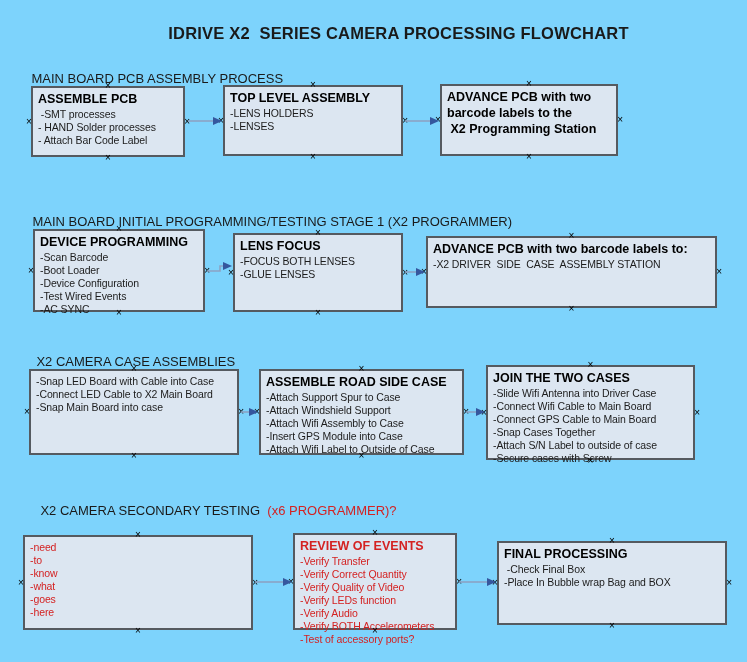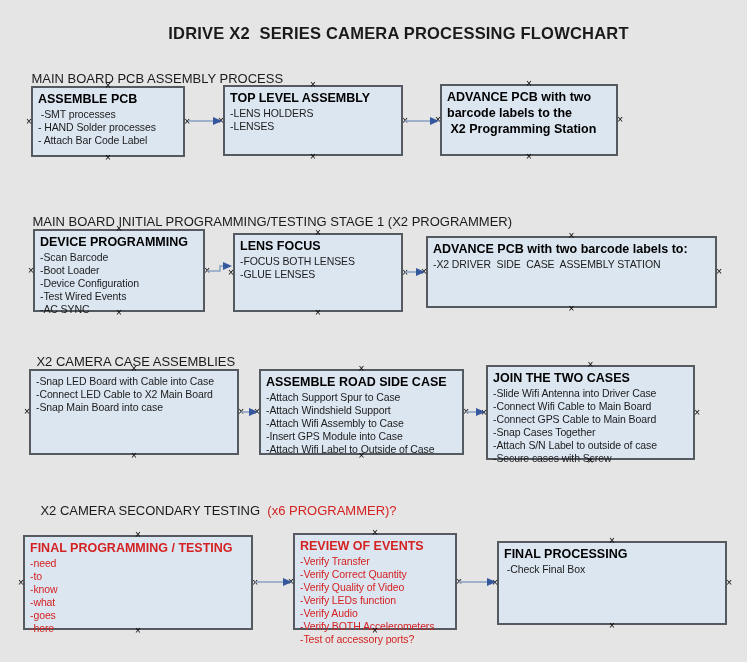--- a/index.html
+++ b/index.html
@@ -1,17 +1,17 @@
 <!DOCTYPE html>
 <html><head>
 <meta charset="utf-8">
 <style>
   html,body{margin:0;padding:0;background:#ffffff;}
   .canvas{
-    position:relative;width:747px;height:662px;margin:0 auto;background:#e5e5e5;
+    position:relative;width:747px;height:662px;margin:0 auto;background:#7dd3fc;
     font-family:"Liberation Sans", sans-serif;color:#111;overflow:hidden;
   }
   .page-title{
     position:absolute;top:24px;left:50px;right:0;text-align:center;
     font-size:16.5px;font-weight:bold;color:#1a1a1a;letter-spacing:.2px;white-space:pre;
   }
   .sec-heading{
     position:absolute;font-size:13px;font-weight:normal;color:#1a1a1a;white-space:pre;text-align:right;
   }
   .sec-heading .red-part{color:#d42222;}
@@ -163,21 +163,20 @@
         <div class="item">-Attach S/N Label to outside of case</div>
         <div class="item">-Secure cases with Screw</div>
       </div>
   <span class="hx ht">×</span>
       <span class="hx hb">×</span>
       <span class="hx hl">×</span>
       <span class="hx hr">×</span>
     </div>
 
   <div class="fbox red" style="left:23px;top:535px;width:230px;height:95px;">
-    <div class="btitle">FINAL PROGRAMMING / TESTING</div>
     <div class="items">
         <div class="item">-need</div>
         <div class="item">-to</div>
         <div class="item">-know</div>
         <div class="item">-what</div>
         <div class="item">-goes</div>
         <div class="item">-here</div>
       </div>
   <span class="hx ht">×</span>
       <span class="hx hb">×</span>
@@ -197,20 +196,21 @@
       </div>
   <span class="hx ht">×</span>
       <span class="hx hb">×</span>
       <span class="hx hl">×</span>
       <span class="hx hr">×</span>
     </div>
   <div class="fbox" style="left:497px;top:541px;width:230px;height:84px;">
     <div class="btitle">FINAL PROCESSING</div>
     <div class="items">
         <div class="item"> -Check Final Box</div>
+        <div class="item">-Place In Bubble wrap Bag and BOX</div>
       </div>
   <span class="hx ht">×</span>
       <span class="hx hb">×</span>
       <span class="hx hl">×</span>
       <span class="hx hr">×</span>
     </div>
 
   <svg class="arrows" width="747" height="662" viewBox="0 0 747 662" aria-hidden="true">
     <defs>
       <marker id="ah" markerUnits="userSpaceOnUse" markerWidth="10" markerHeight="9" refX="1" refY="4" orient="auto">

